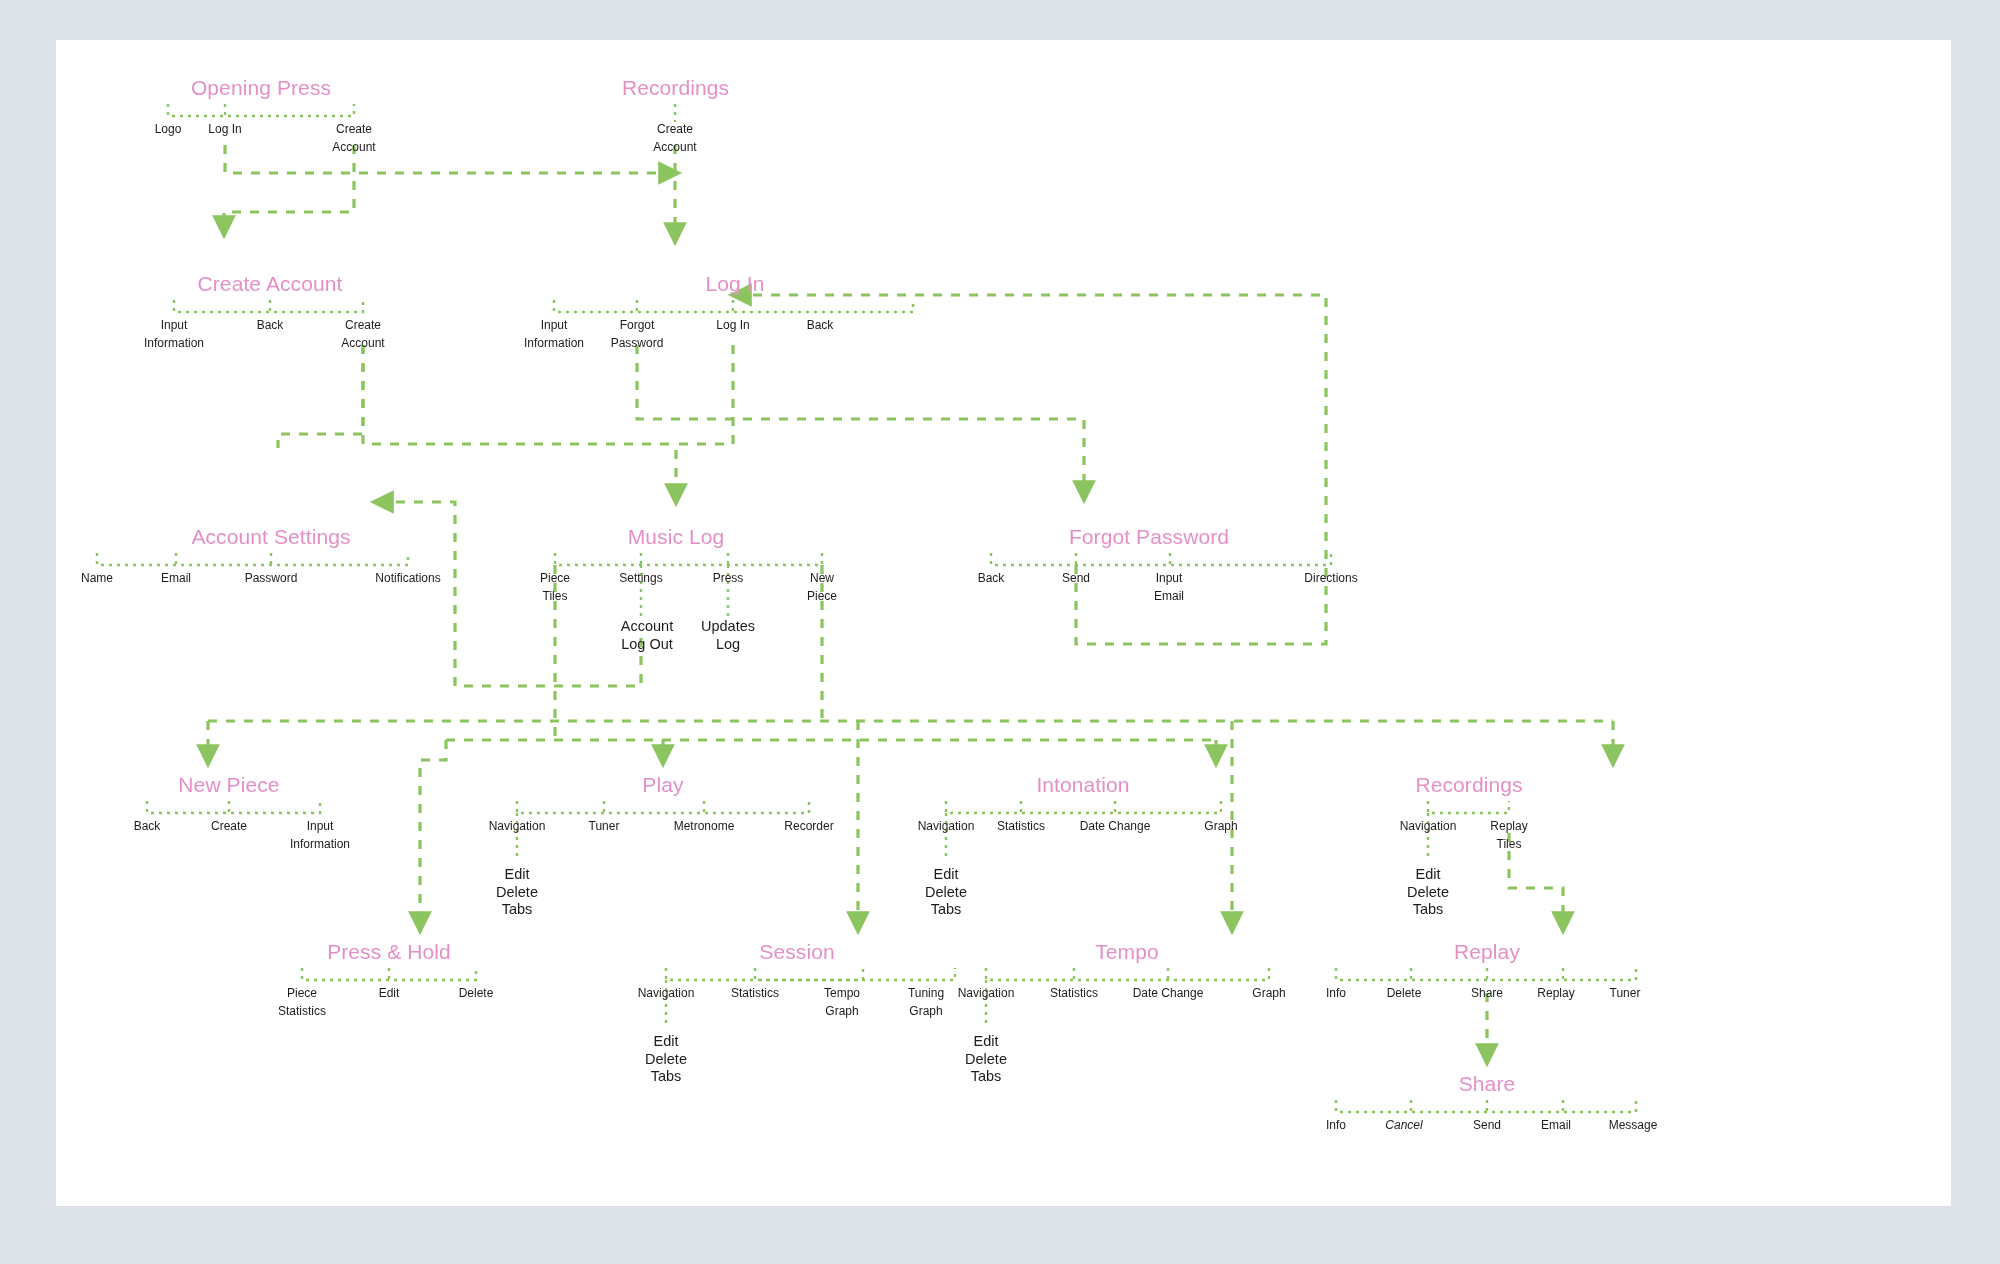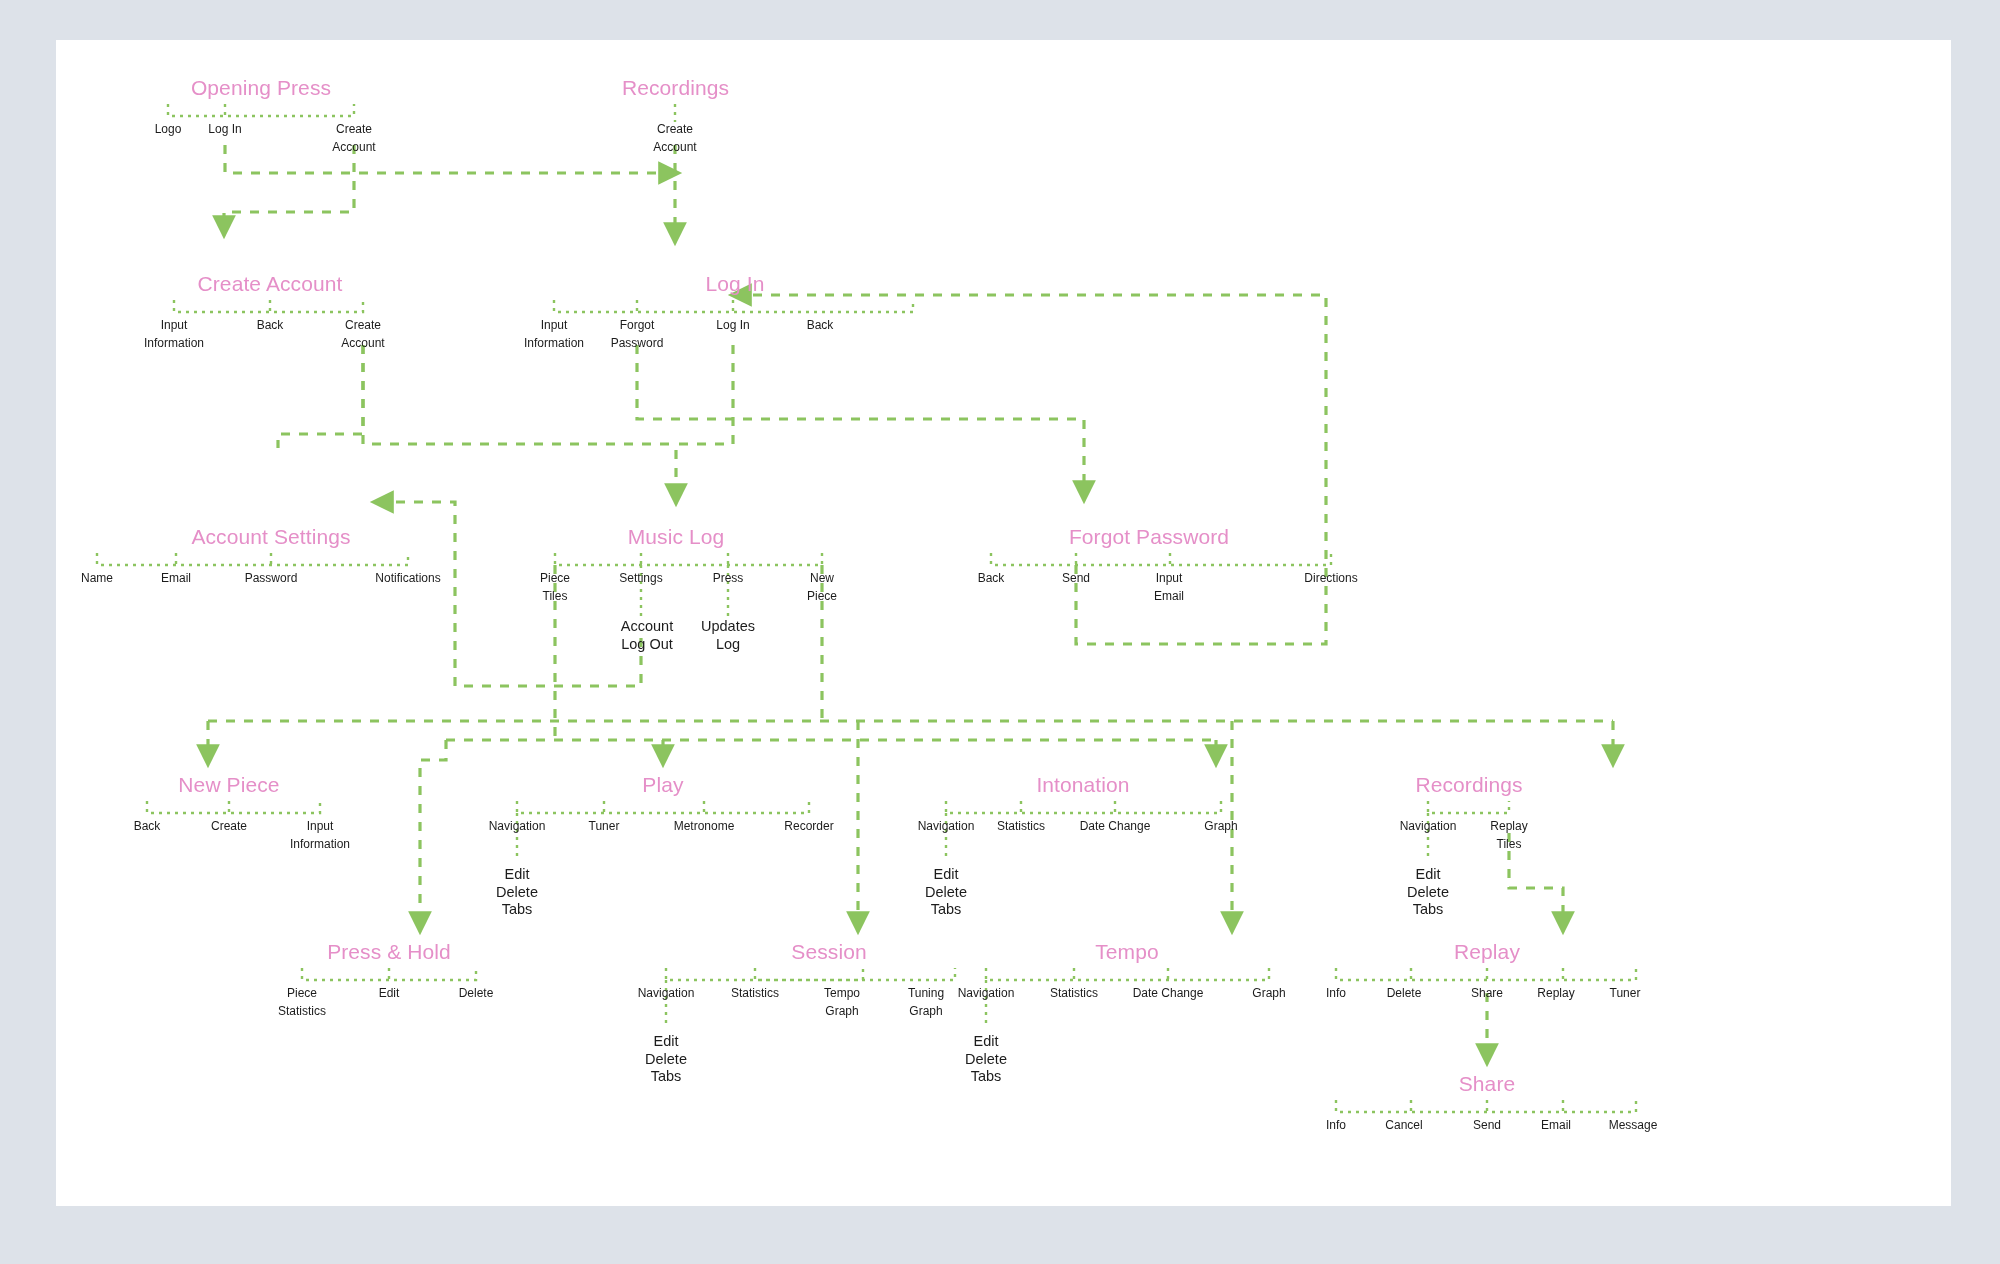--- a/index.html
+++ b/index.html
@@ -265,21 +265,21 @@
 
     <div class="node" style="left:246px; top:900px; width:174px;">
       <div class="node-title" style="left:87px;">Press &amp; Hold</div>
       <div class="child" style="left:0px; top:45px;">Piece
 Statistics</div>
       <div class="child" style="left:87px; top:45px;">Edit</div>
       <div class="child" style="left:174px; top:45px;">Delete</div>
     </div>
 
     <div class="node" style="left:610px; top:900px; width:289px;">
-      <div class="node-title" style="left:131px;margin-left:32px;">Session</div>
+      <div class="node-title" style="left:131px;">Session</div>
       <div class="child" style="left:0px; top:45px;">Navigation</div>
       <div class="child" style="left:89px; top:45px;">Statistics</div>
       <div class="child" style="left:176px; top:45px;">Tempo
 Graph</div>
       <div class="child" style="left:260px; top:45px;">Tuning
 Graph</div>
       <div class="sub" style="left:0px; top:93px;">Edit
 Delete
 Tabs</div>
     </div>
@@ -300,20 +300,20 @@
       <div class="child" style="left:0px; top:45px;">Info</div>
       <div class="child" style="left:68px; top:45px;">Delete</div>
       <div class="child" style="left:151px; top:45px;">Share</div>
       <div class="child" style="left:220px; top:45px;">Replay</div>
       <div class="child" style="left:289px; top:45px;">Tuner</div>
     </div>
 
     <div class="node" style="left:1280px; top:1032px; width:300px;">
       <div class="node-title" style="left:151px;">Share</div>
       <div class="child" style="left:0px; top:45px;">Info</div>
-      <div class="child" style="left:68px; top:45px;">Cancel</div>
+      <div class="child" style="left:68px; top:45px;font-style:italic;">Cancel</div>
       <div class="child" style="left:151px; top:45px;">Send</div>
       <div class="child" style="left:220px; top:45px;">Email</div>
       <div class="child" style="left:297px; top:45px;">Message</div>
     </div>
 
   </div>
 </div>
 
 </body></html>

